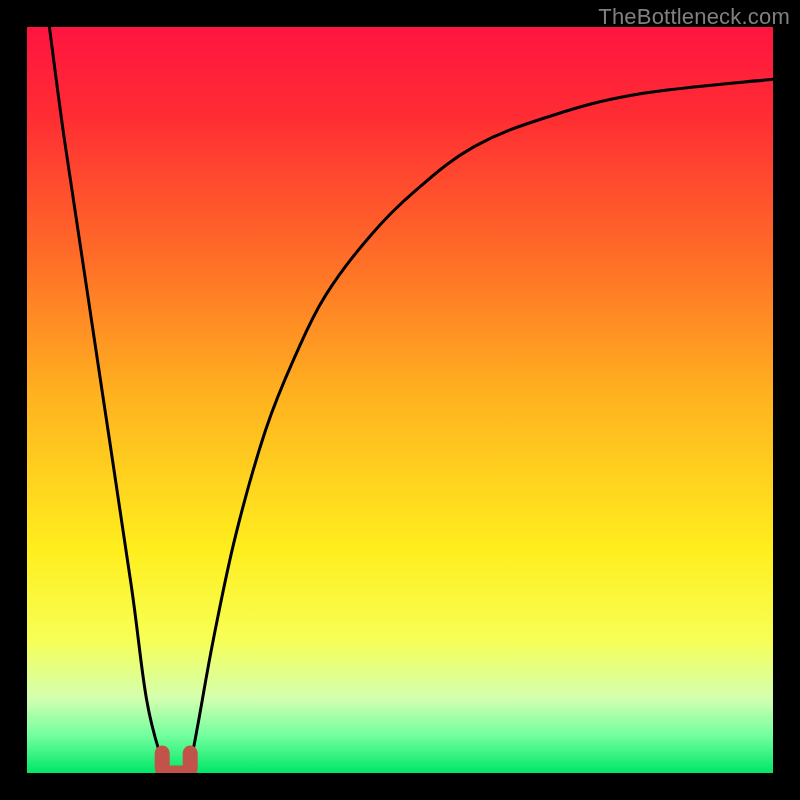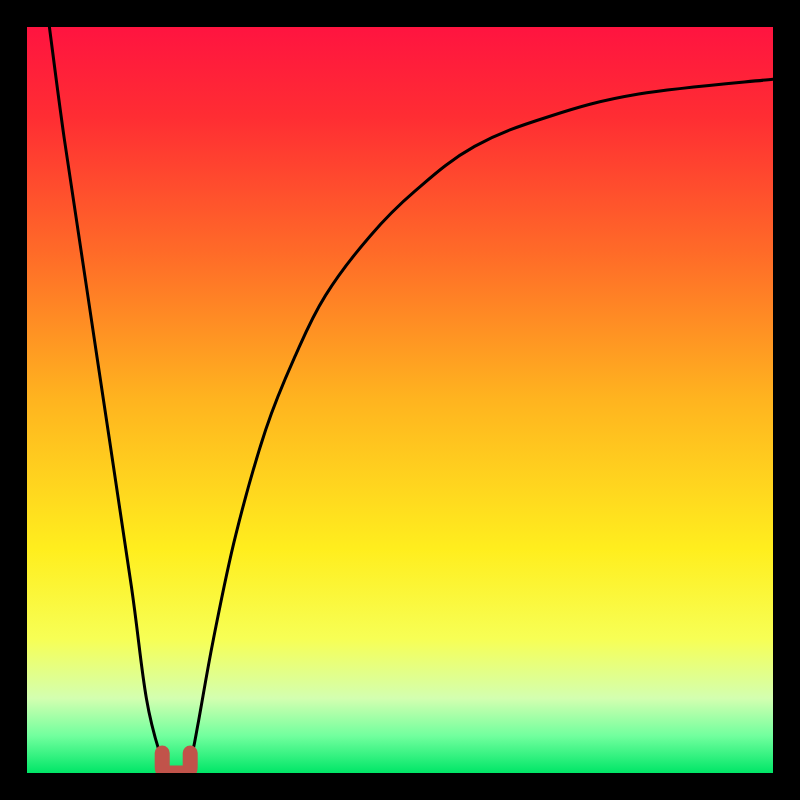--- a/index.html
+++ b/index.html
@@ -67,13 +67,14 @@
       <rect x="0" y="0" width="746" height="746" fill="url(#bg)"></rect>
     </svg>
 
     <svg viewBox="0 0 746 746" preserveAspectRatio="none">
       <path id="curve-path" fill="none" stroke="#000000" stroke-width="3" stroke-linejoin="round" stroke-linecap="round" d="M 22.4 0.0 C 25.1 20.1, 30.6 64.9, 37.3 111.9 C 44.0 158.9, 51.6 207.4, 59.7 261.1 C 67.7 314.8, 74.0 356.6, 82.1 410.3 C 90.1 464.0, 97.7 512.5, 104.4 559.5 C 111.2 606.5, 114.0 640.5, 119.4 671.4 C 124.7 702.3, 130.3 717.7, 134.3 731.1 C 138.3 744.5, 139.1 743.3, 141.7 746.0 C 144.4 748.7, 146.5 746.0, 149.2 746.0 C 151.9 746.0, 154.0 748.7, 156.7 746.0 C 159.3 743.3, 161.4 740.5, 164.1 731.1 C 166.8 721.7, 167.6 715.3, 171.6 693.8 C 175.6 672.3, 179.8 645.3, 186.5 611.7 C 193.2 578.1, 199.5 544.9, 208.9 507.3 C 218.3 469.7, 228.0 435.1, 238.7 402.8 C 249.5 370.6, 257.8 352.4, 268.6 328.2 C 279.3 304.1, 285.0 290.0, 298.4 268.6 C 311.8 247.1, 327.0 227.7, 343.2 208.9 C 359.3 190.1, 369.1 180.2, 387.9 164.1 C 406.7 148.0, 423.4 132.8, 447.6 119.4 C 471.8 105.9, 492.7 98.9, 522.2 89.5 C 551.7 80.1, 571.4 73.9, 611.7 67.1 C 652.0 60.4, 721.8 54.9, 746.0 52.2"></path>
       <path id="marker-path" fill="none" stroke="#c1534a" stroke-width="15" stroke-linejoin="round" stroke-linecap="round" d="M 135.20000000000002 726 L 135.20000000000002 740 Q 135.20000000000002 746 141.20000000000002 746 L 157.20000000000002 746 Q 163.20000000000002 746 163.20000000000002 740 L 163.20000000000002 726"></path>
     </svg>
 
   </div>
 
+  <div class="watermark">TheBottleneck.com</div>
 </div>
 
 </body></html>

